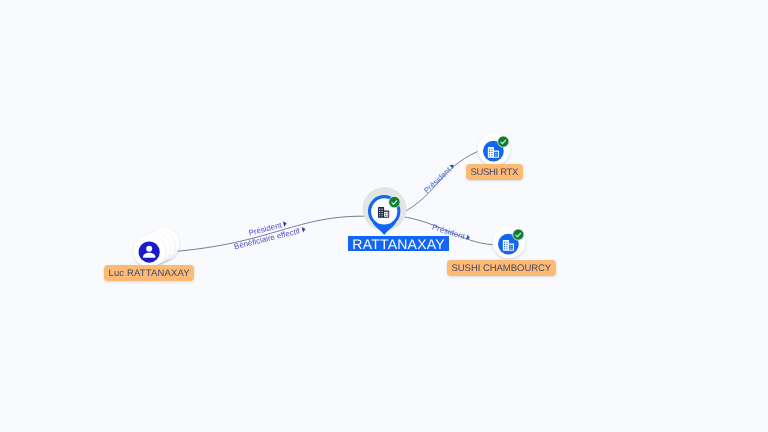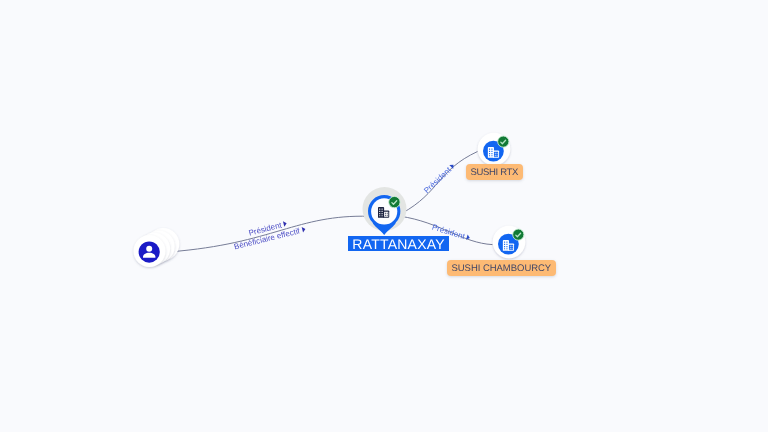--- a/index.html
+++ b/index.html
@@ -64,20 +64,21 @@
         <circle cx="37.1" cy="22.7" r="16" fill="#ffffff" filter="url(#ps)"></circle>
       </g>
       <circle cx="32.5" cy="25" r="16" fill="#ffffff" filter="url(#ps)"></circle>
       <circle cx="32.2" cy="26.1" r="10.6" fill="#1a1ac6"></circle>
       <g fill="#ffffff">
         <circle cx="32.2" cy="22.7" r="3.0"></circle>
         <path d="M32.2 26.8 c-3.55 0 -6.2 1.95 -6.2 3.9 v1.1 h12.4 v-1.1 c0 -1.95 -2.65 -3.9 -6.2 -3.9 z"></path>
       </g>
     </svg>
   </div>
+  <div class="nlabel" style="left:104px;top:264.5px;letter-spacing:0.14px">Luc RATTANAXAY</div>
 
   <div class="node" style="left:356px;top:182px;width:58px;height:58px">
     <svg width="58" height="58" viewBox="0 0 58 58">
       <circle cx="28.5" cy="27" r="22" fill="#e3e5e3"></circle>
       <path fill="#1266f1" d="M16.38 40.37 A16.2 16.2 0 1 1 40.02 40.37 C38.0 45.0 33.2 47.0 28.2 53 C23.2 47.0 18.4 45.0 16.38 40.37 Z"></path>
       <circle cx="28.2" cy="29.4" r="13.1" fill="#fcfdff"></circle>
       <g transform="translate(22.0,24.9) scale(0.5091)">
         <path fill="#1d2442" d="M0 1.6 A1.6 1.6 0 0 1 1.6 0 H10.4 A1.6 1.6 0 0 1 12 1.6 V21.4 H0 Z"></path>
         <path fill="#1d2442" d="M10.4 7 H20.4 A1.6 1.6 0 0 1 22 8.6 V19.8 A1.6 1.6 0 0 1 20.4 21.4 H10.4 Z"></path>
         <g fill="#ffffff">

